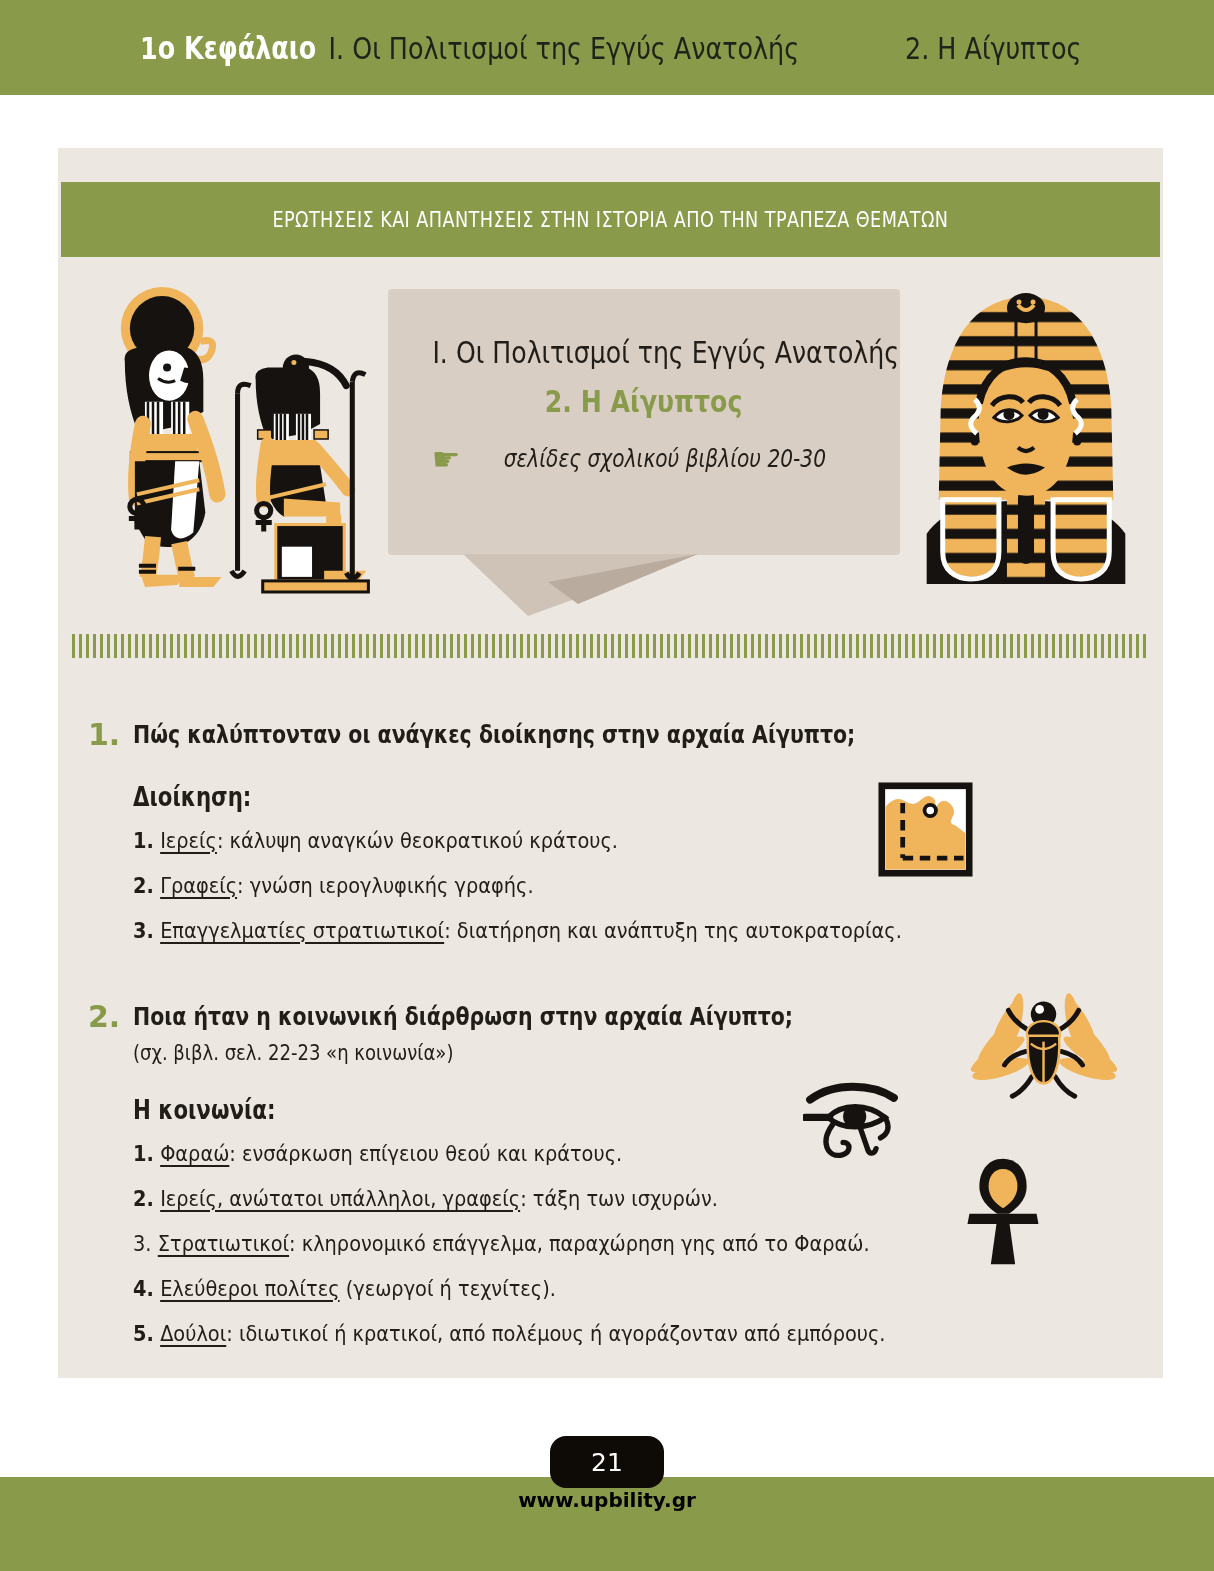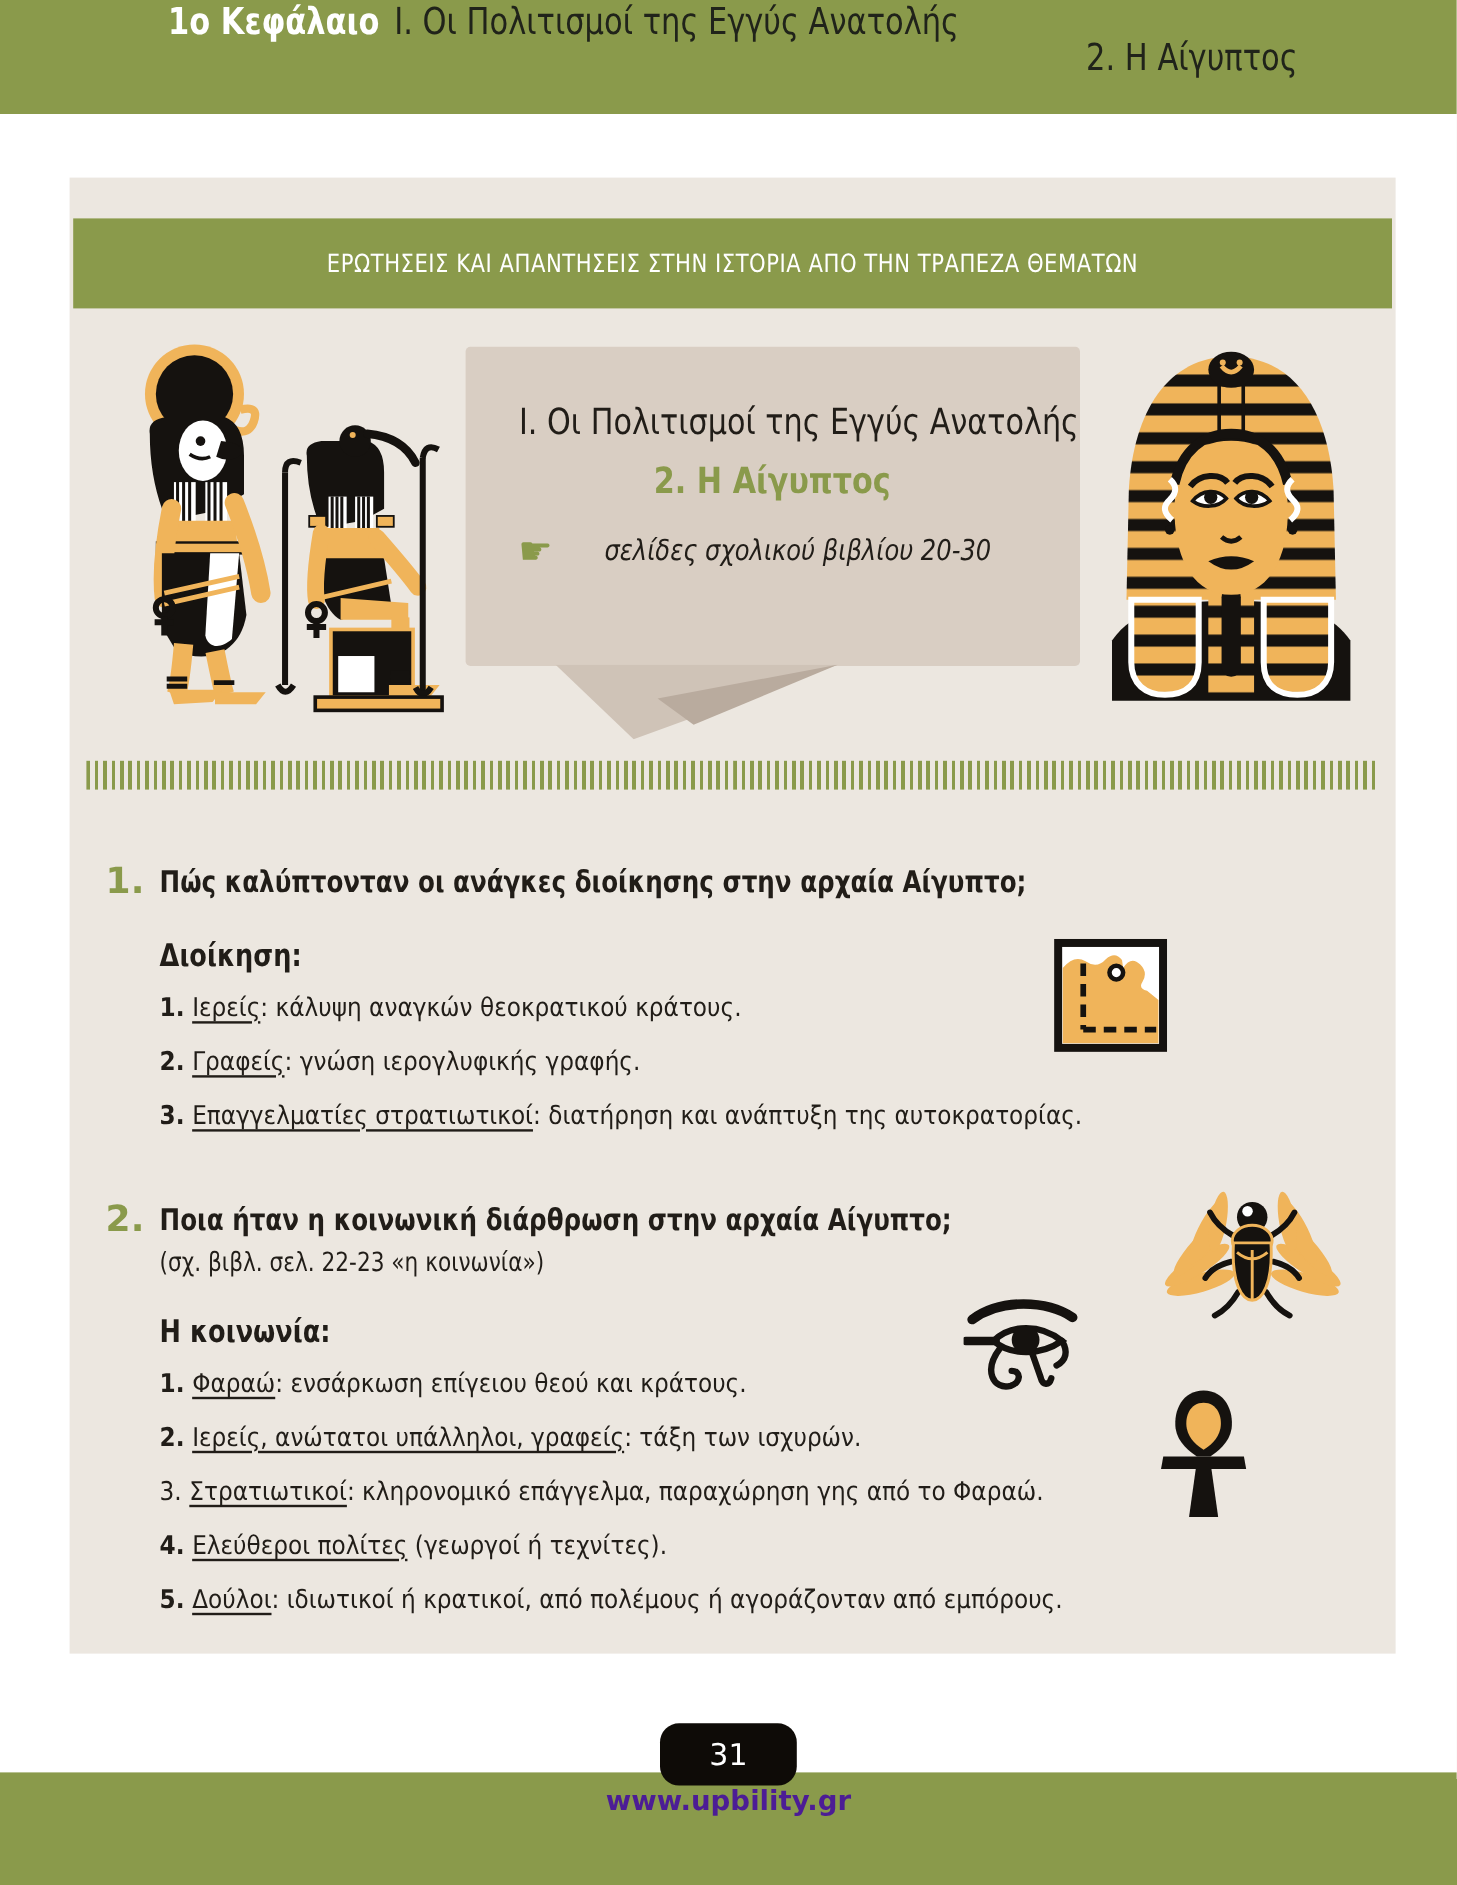--- a/index.html
+++ b/index.html
@@ -2,21 +2,21 @@
 <html><head>
 <meta charset="utf-8">
 <style>
   *{margin:0;padding:0;box-sizing:border-box}
   html,body{width:1214px;height:1571px}
   body{position:relative;background:#ffffff;font-family:"DejaVu Sans",sans-serif;color:#211d18;overflow:hidden}
   .cond{display:inline-block;white-space:nowrap;transform:scaleX(.82);transform-origin:0 50%}
   .cond-c{display:inline-block;white-space:nowrap;transform:scaleX(.84);transform-origin:50% 50%}
 
   
-  .header-bar{position:absolute;top:0;left:0;width:100%;height:95px;background:#8a9a4b;display:flex;padding-left:140px}
+  .header-bar{position:absolute;top:0;left:0;width:100%;height:95px;background:#8a9a4b;display:flex;align-items:center;padding-left:140px}
   .chapter{color:#fff;font-weight:bold;font-size:31px}
   .section{color:#20231a;font-size:31px;margin-left:10px}
   .subsection{color:#20231a;font-size:31px;position:absolute;left:905px;top:0;height:95px;display:flex;align-items:center}
 
   
   .panel{position:absolute;left:58px;top:148px;width:1105px;height:1230px;background:#ece7e0}
   .banner{margin:34px 3px 0;height:75px;background:#8a9a4b;color:#fff;display:flex;align-items:center;justify-content:center;font-size:21px;letter-spacing:.5px}
 
   
   .hero{position:relative;height:318px;margin-top:24px}
@@ -51,21 +51,21 @@
   .ans-item u{text-decoration-thickness:1.5px;text-underline-offset:4px}
 
   .map-icon{position:absolute;left:820px;top:64px;width:95px;height:95px}
   .scarab-icon{position:absolute;left:905px;top:-15px;width:162px;height:122px}
   .eye-icon{position:absolute;left:745px;top:75px;width:98px;height:92px}
   .ankh-icon{position:absolute;left:907px;top:155px;width:76px;height:112px}
 
   
   .page-badge{position:absolute;left:50%;top:1436px;transform:translateX(-50%);width:114px;height:52px;background:#0e0b07;border-radius:16px;color:#fff;font-size:25px;display:flex;align-items:center;justify-content:center;z-index:3}
   .footer-bar{position:absolute;left:0;top:1477px;width:100%;height:94px;background:#8a9a4b;display:flex;justify-content:center}
-  .site{color:#4c1d95;font-size:23px;margin-top:11px;font-weight:bold}
+  .site{color:#000000;font-size:20px;margin-top:11px;font-weight:bold}
 </style>
 </head>
 <body>
 
 <div class="page">
 
   <header class="header-bar">
     <span class="cond"><span class="chapter">1ο Κεφάλαιο</span>
     <span class="section">Ι. Οι Πολιτισμοί της Εγγύς Ανατολής</span></span>
     <span class="subsection">
@@ -282,19 +282,19 @@
       <svg class="ankh-icon" viewBox="0 0 80 120">
         <path d="M40,4 C59,4 67,22 65,38 C63,51 52,59 46,63 L34,63 C28,59 17,51 15,38 C13,22 21,4 40,4 Z" fill="#15120f"></path>
         <path d="M40,15 C52,15 57,27 55,38 C53,48 45,54 40,57 C35,54 27,48 25,38 C23,27 28,15 40,15 Z" fill="#f0b45a"></path>
         <polygon points="4,63 76,63 78,74 2,74" fill="#15120f"></polygon>
         <polygon points="33,74 47,74 53,117 27,117" fill="#15120f"></polygon>
       </svg>
     </section>
   </main>
 
   <div class="page-badge">
-    <span>31</span>
+    <span>21</span>
   </div>
   <footer class="footer-bar">
     <span class="site">www.upbility.gr</span>
   </footer>
 
 </div>
 
 </body></html>

